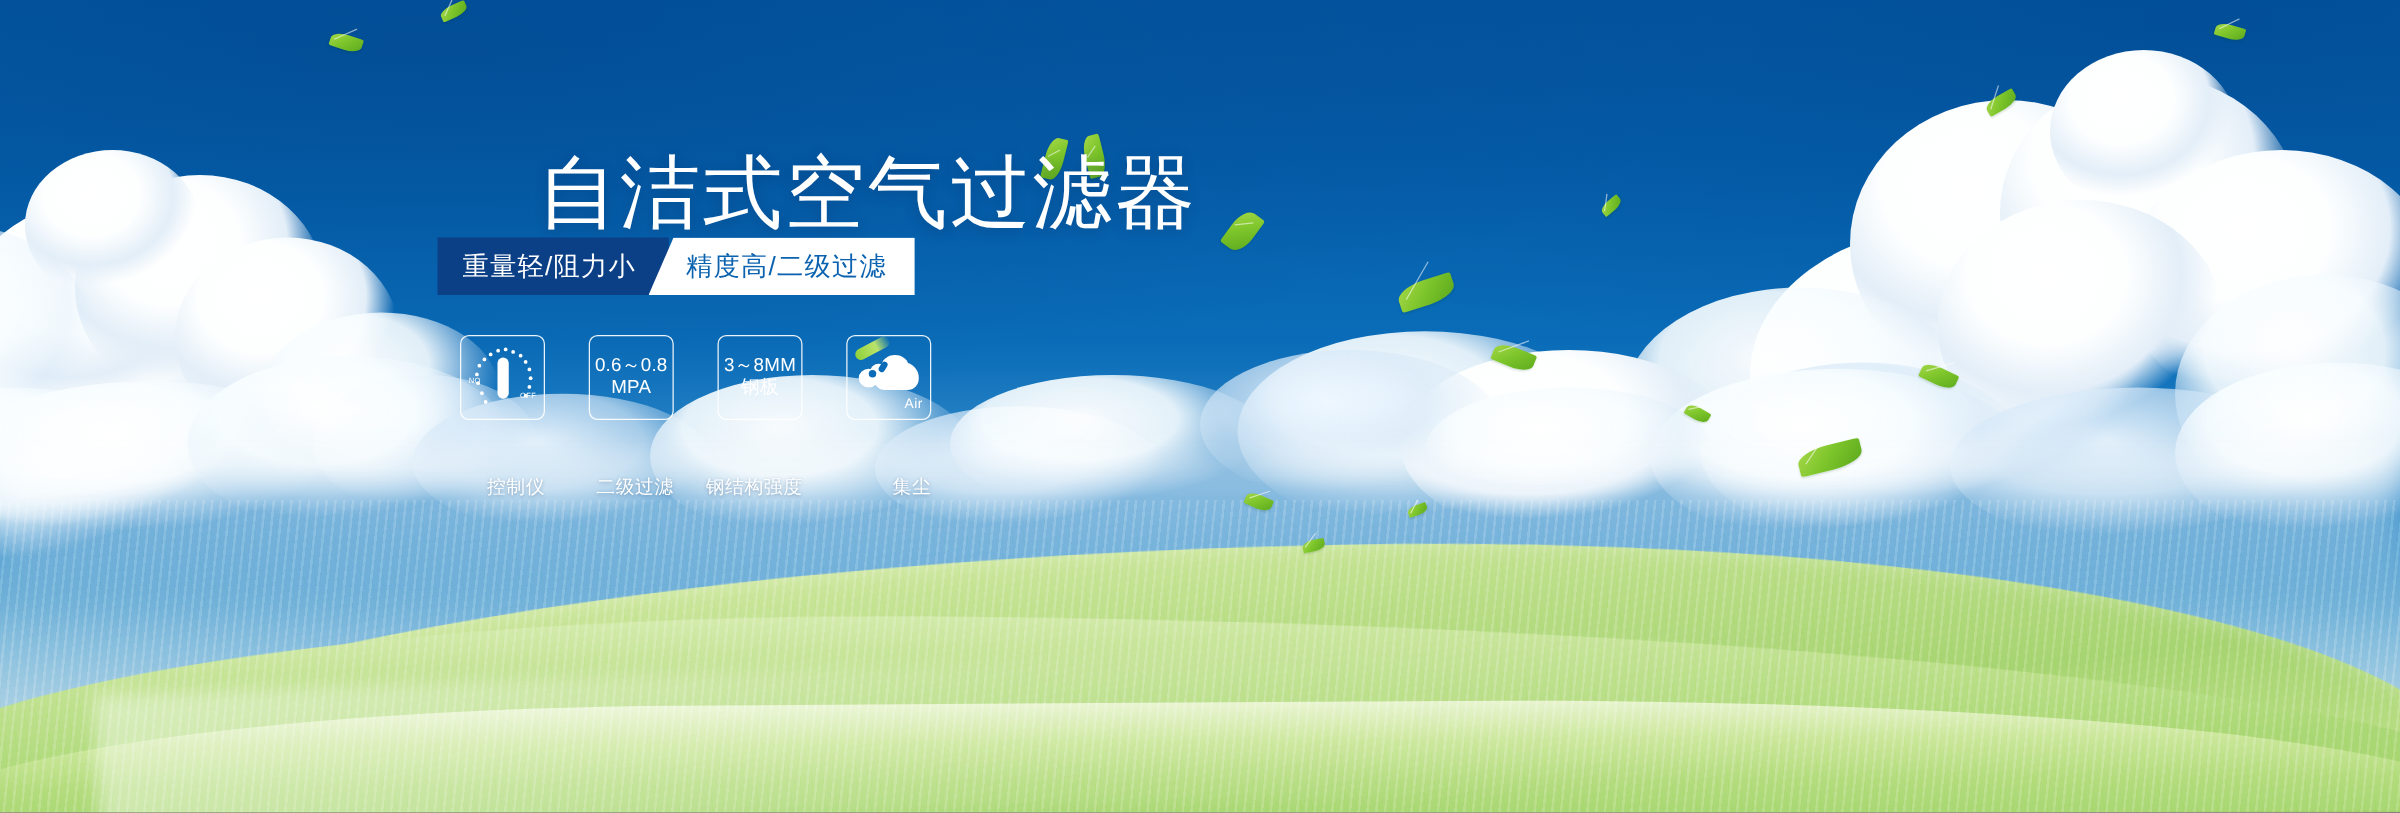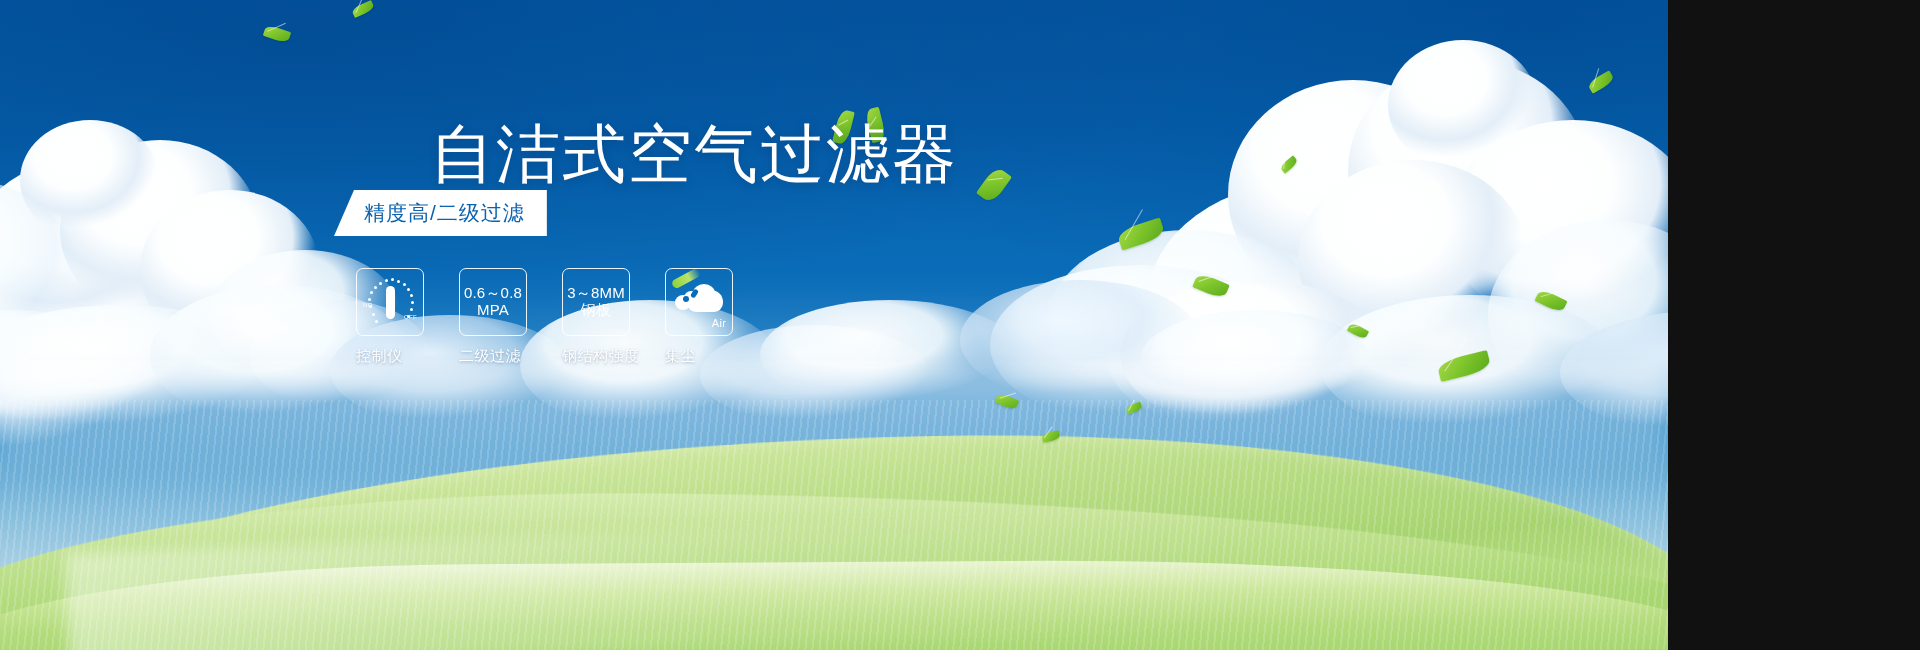--- a/index.html
+++ b/index.html
@@ -2,21 +2,21 @@
 <html><head>
 <meta charset="utf-8">
 <title>Banner</title>
 <style>
   * { margin:0; padding:0; box-sizing:border-box; }
   html,body { background:#111; }
   body { font-family:"Liberation Sans","DejaVu Sans",sans-serif; }
 
   .stage{
     position:relative;
-    width:1668px;
+    width:1920px;
     height:650px;
     overflow:hidden;
     background:#d946ef;
   }
 
   
   .sky{
     position:absolute; inset:0;
     background:
       radial-gradient(120% 90% at 50% 100%, rgba(150,200,235,.85) 0%, rgba(120,180,225,.35) 30%, rgba(0,0,0,0) 62%),
@@ -139,21 +139,21 @@
     letter-spacing:1px;
     white-space:nowrap;
     margin-left:-16px;
     clip-path:polygon(20px 0, 100% 0, 100% 100%, 0 100%);
   }
 
   .features{
     position:absolute; left:356px; top:268px;
     display:flex; gap:23px;
   }
-  .feature{ width:80px; display:flex; flex-direction:column; align-items:flex-start; }
+  .feature{ width:80px; display:flex; flex-direction:column; align-items:flex-end;gap:33px; }
   .fbox{
     width:68px; height:68px;
     border:1.6px solid rgba(255,255,255,.92);
     border-radius:7px;
     position:relative;
     display:flex; flex-direction:column;
     align-items:center; justify-content:center;
     color:#ffffff;
     text-align:center;
   }
@@ -281,20 +281,21 @@
   <div class="leaf" style="left:1348px; top:326px; width:20px; height:10px; transform:rotate(30deg);"></div>
   <div class="leaf" style="left:1126px; top:404px; width:16px; height:8px;  transform:rotate(-20deg);"></div>
   <div class="leaf" style="left:996px;  top:396px; width:22px; height:11px; transform:rotate(24deg);"></div>
   <div class="leaf" style="left:1042px; top:432px; width:18px; height:9px;  transform:rotate(-12deg);"></div>
 
   <div class="content">
 
     <div class="title">自洁式空气过滤器</div>
 
     <div class="tagbar">
+      <div class="tag-a">重量轻/阻力小</div>
       <div class="tag-b">精度高/二级过滤</div>
     </div>
 
     <div class="features">
 
       <div class="feature">
         <div class="fbox">
           <div class="dial">
             <div class="needle"></div>
             <div class="dot" style="left:8px;  top:36px;"></div>

